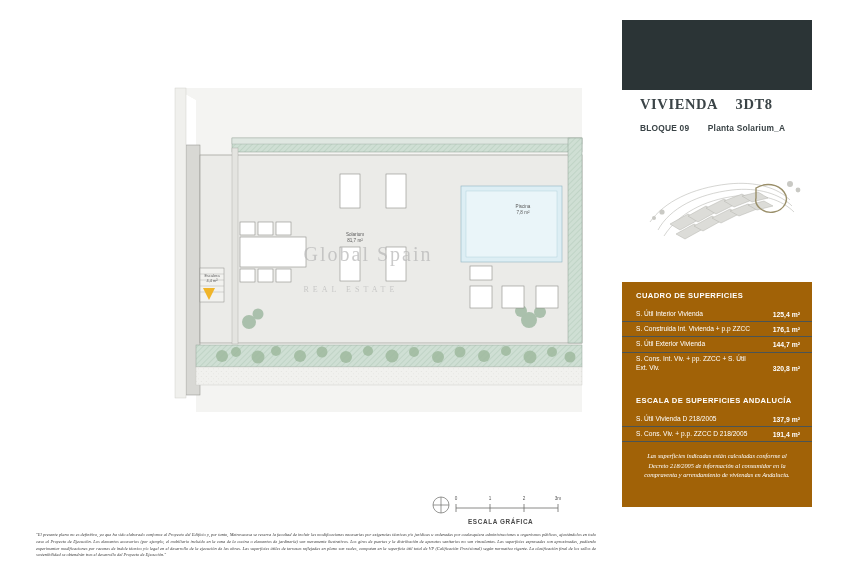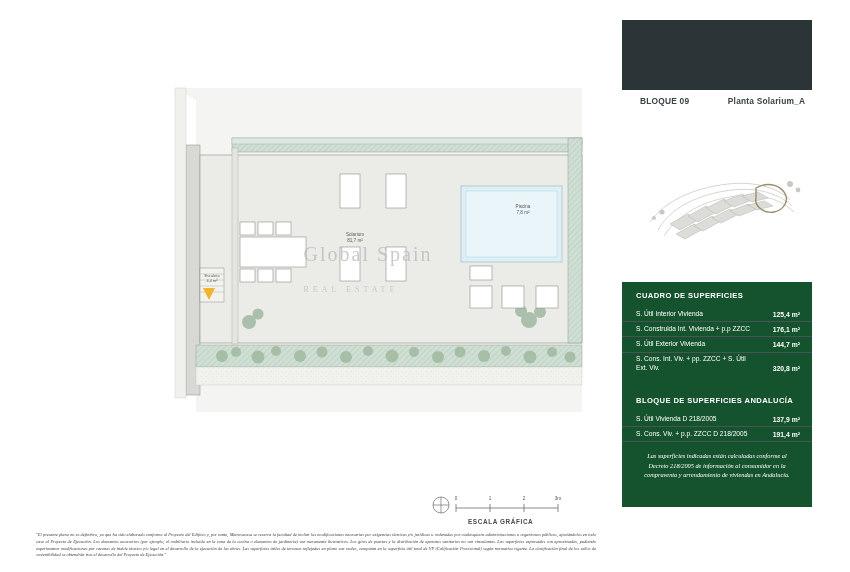--- a/index.html
+++ b/index.html
@@ -49,37 +49,37 @@
     margin: 0 0 10px 18px;
   }
   .viv-title .code { margin-left: 14px; }
   .subline {
     margin-left: 18px;
     font-size: 8.4px;
     color: #3b4447;
     font-weight: bold;
     letter-spacing: .2px;
   }
-  .subline .right { margin-left: 36px; font-weight: bold; }
+  .subline .right { margin-left: 16px; font-weight: bold; }
 
   
   .keyplan {
     position: absolute;
     left: 18px;
     top: 160px;
     width: 170px;
     height: 92px;
   }
 
   
   .table-block {
     position: absolute;
     left: 0;
     width: 190px;
-    background: #14532d;
+    background: #a16207;
     color: #ffffff;
     padding: 9px 0 12px 0;
     box-sizing: border-box;
   }
   .tb1 { top: 282px; height: 105px; }
   .tb2 { top: 387px; height: 120px; }
 
   .tbl-title {
     font-size: 7.6px;
     font-weight: bold;
@@ -308,20 +308,24 @@
   <div class="scale-label">ESCALA GRÁFICA</div>
 
   <div class="legal">"El presente plano no es definitivo, ya que ha sido elaborado conforme al Proyecto del Edificio y, por tanto, Metrovacesa se reserva la facultad de incluir las modificaciones necesarias por exigencias técnicas y/o jurídicas u ordenadas por cualesquiera administraciones u organismos públicos, ajustándolos en todo caso al Proyecto de Ejecución. Los elementos accesorios (por ejemplo, el mobiliario incluido en la zona de la cocina o elementos de jardinería) son meramente ilustrativos. Los giros de puertas y la distribución de aparatos sanitarios no son vinculantes. Las superficies expresadas son aproximadas, pudiendo experimentar modificaciones por razones de índole técnico y/o legal en el desarrollo de la ejecución de las obras. Las superficies útiles de terrazas reflejadas en plano son reales, computan en la superficie útil total de VP (Calificación Provisional) según normativa vigente. La clasificación final de los sellos de sostenibilidad se obtendrán tras el desarrollo del Proyecto de Ejecución."</div>
 </div>
 
 <div class="right-panel">
 
   <div class="dark-block header-dark"></div>
 
   <div class="title-zone">
+    <div class="viv-title">
+      <span>VIVIENDA</span>
+      <span class="code">3DT8</span>
+    </div>
     <div class="subline">
       <span>BLOQUE  09</span>
       <span class="right">Planta Solarium_A</span>
     </div>
   </div>
 
   <svg class="keyplan" viewBox="0 0 170 92">
     <g fill="none" stroke="#b9b9b4" stroke-width="0.6">
       <path d="M18 70 C30 48 58 34 92 30 C118 27 140 34 152 46"></path>
       <path d="M24 76 C38 54 64 40 96 36 C122 33 142 40 154 52"></path>
@@ -362,21 +366,21 @@
       <span class="lbl">S. Útil Exterior Vivienda</span>
       <span class="val">144,7 m²</span>
     </div>
     <div class="row">
       <span class="lbl">S. Cons. Int. Viv. + pp. ZZCC + S. Útil Ext. Viv.</span>
       <span class="val">320,8 m²</span>
     </div>
   </div>
 
   <div class="table-block tb2">
-    <div class="tbl-title">BLOQUE DE SUPERFICIES ANDALUCÍA</div>
+    <div class="tbl-title">ESCALA DE SUPERFICIES ANDALUCÍA</div>
     <div class="row">
       <span class="lbl">S. Útil Vivienda D 218/2005</span>
       <span class="val">137,9 m²</span>
     </div>
     <div class="row">
       <span class="lbl">S. Cons. Viv. + p.p. ZZCC D 218/2005</span>
       <span class="val">191,4 m²</span>
     </div>
     <div class="note">Las superficies indicadas están calculadas conforme al Decreto 218/2005 de información al consumidor en la compraventa y arrendamiento de viviendas en Andalucía.</div>
   </div>

